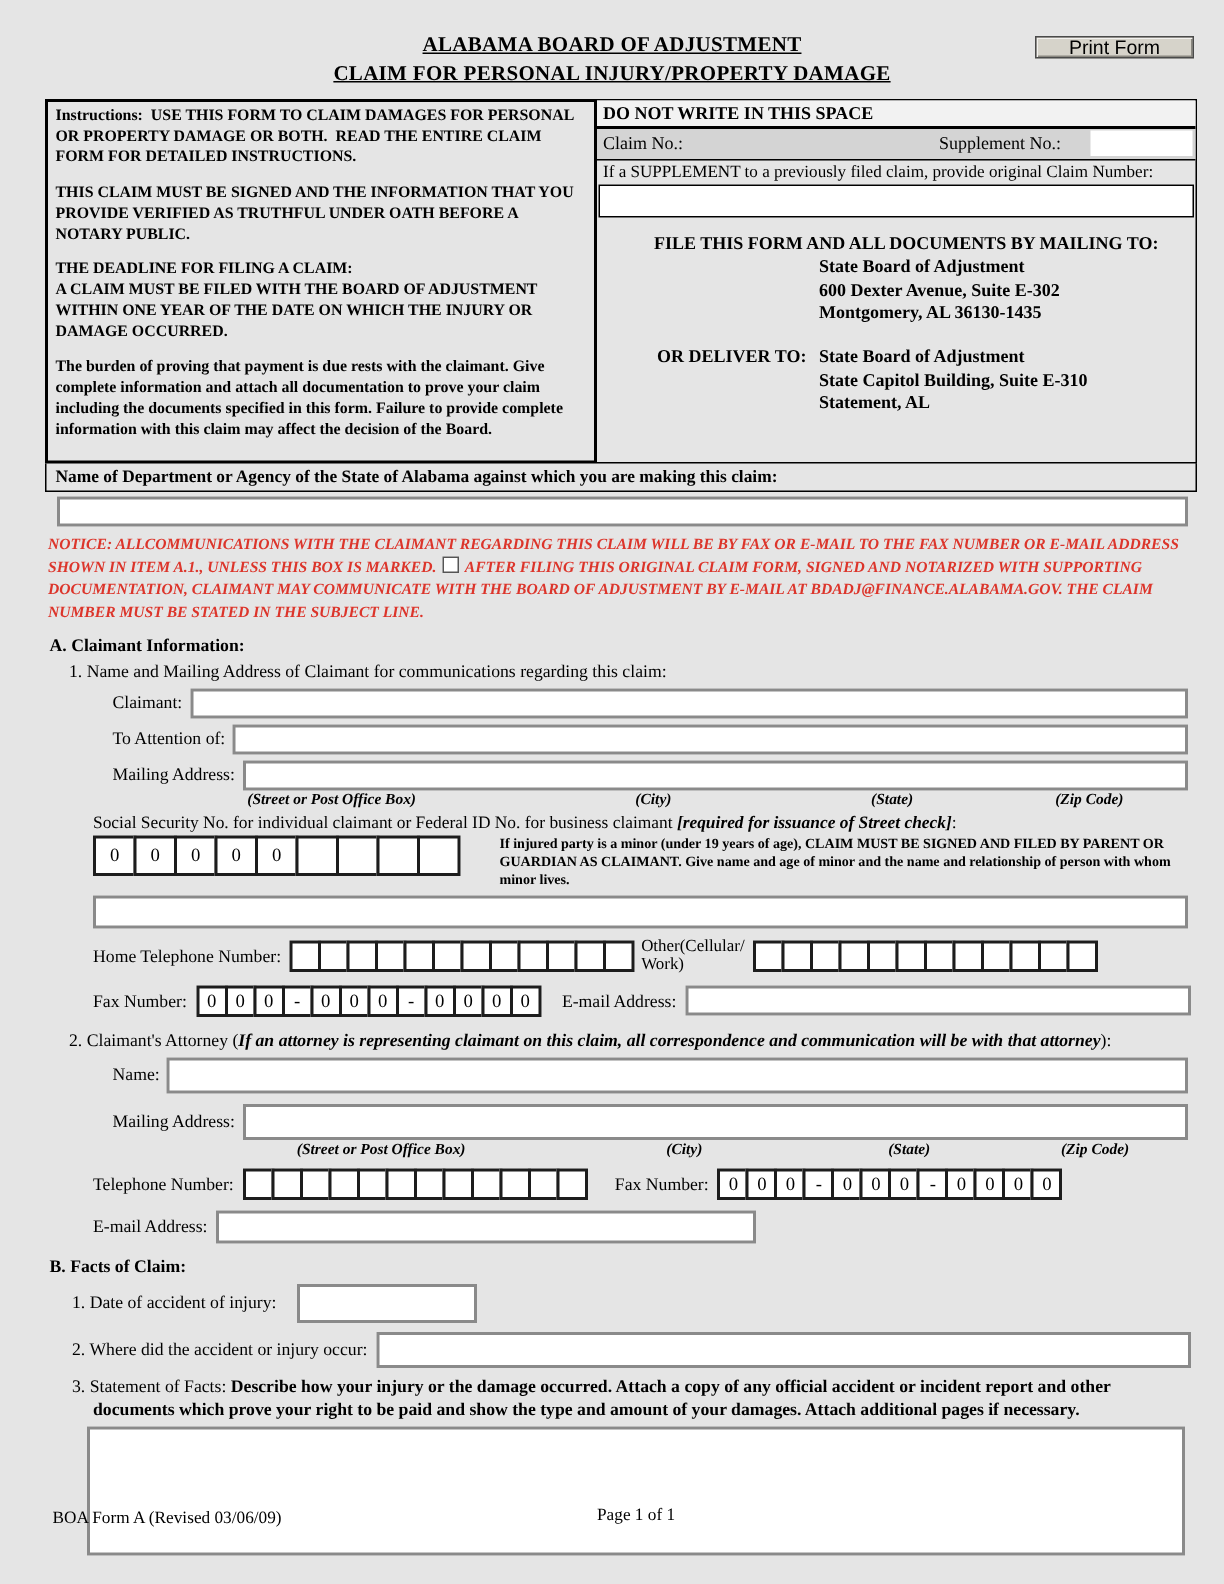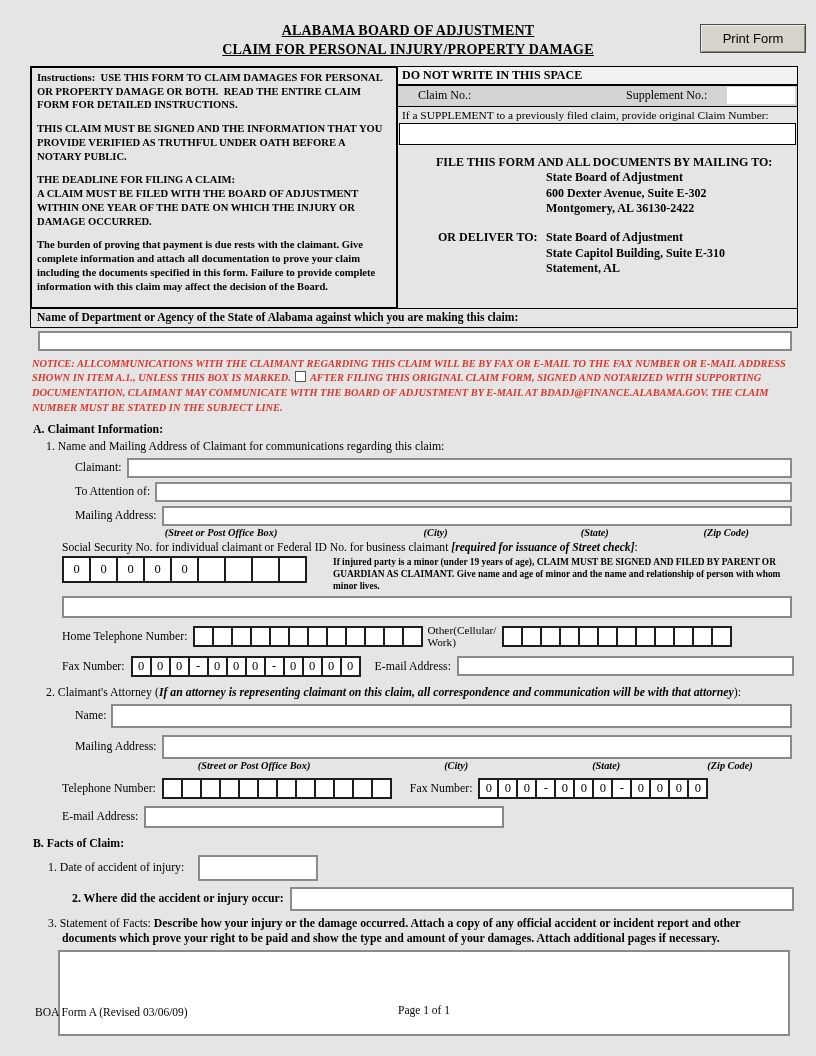--- a/index.html
+++ b/index.html
@@ -6,38 +6,38 @@
   html,body { background:#888; }
   .page {
     position:relative; width:816px; height:1056px; margin:0 auto;
     background:#e5e5e5; color:#000;
     font-family:"Liberation Serif", serif; font-size:11.5px;
   }
   
   .title-block { padding-top:22px; text-align:center; }
   .title-line { font-size:14px; font-weight:bold; text-decoration:underline; line-height:1.35; letter-spacing:.2px; }
   .print-btn {
-    position:absolute; top:24px; right:10px; width:106px; height:29px;
+    position:absolute; top:24px; right:20px; width:106px; height:15px;
     background:#d6d3ca; border:1px solid #4a4a4a;
     box-shadow: inset 1px 1px 0 #f2f1ee, inset -1px -1px 0 #8a8880;
     font-family:"Liberation Sans", sans-serif; font-size:13px;
     display:flex; align-items:center; justify-content:center; cursor:pointer;
   }
   
   .top-grid { display:flex; margin:6px 18px 0 30px; }
   .instr-box {
     width:368px; min-height:242px; border:2px solid #000;
     padding:3px 6px 3px 5px; font-weight:bold; font-size:10.6px; line-height:1.3;
   }
   .instr-box p { margin-bottom:10px; }
   .instr-box .u { }
   .right-box { flex:1; min-height:242px; border:1px solid #000; border-left:none; display:flex; flex-direction:column; }
   .dnw-header { font-weight:bold; font-size:12px; padding:1px 4px; border-bottom:2px solid #000; background:#f2f2f2; }
   .claim-row { display:flex; align-items:center; background:#d4d4d4; height:21px; font-size:12px; border-bottom:1px solid #000; }
-  .claim-no { padding-left:20px; width:228px; }
+  .claim-no { padding-left:4px; width:228px; }
   .supp-no { flex:1; }
   .supp-input { width:68px; height:17px; background:#fff; margin-right:2px; }
   .supp-note { font-size:11.4px; padding:2px 4px 1px 4px; }
   .supp-claim-input { border:1px solid #000; height:22px; margin:1px 1px 2px 1px; background:#fff; }
   .mail-block { font-weight:bold; font-size:12px; line-height:1.28; padding:8px 4px 0 0; }
   .mail-to-label { padding-left:38px; }
   .mail-addr { padding-left:148px; }
   .deliver-row { display:flex; margin-top:14px; }
   .deliver-label { width:148px; padding-left:40px; }
   .deliver-addr { flex:1; }
@@ -104,21 +104,21 @@
         <span class="claim-no">Claim No.:</span>
         <span class="supp-no">Supplement No.:</span>
         <span class="supp-input"></span>
       </div>
       <div class="supp-note">If a SUPPLEMENT to a previously filed claim, provide original Claim Number:</div>
       <div class="supp-claim-input"></div>
       <div class="mail-block">
         <div class="mail-to-label">FILE THIS FORM AND ALL DOCUMENTS BY MAILING TO:</div>
         <div class="mail-addr">State Board of Adjustment</div>
         <div class="mail-addr">600 Dexter Avenue, Suite E-302</div>
-        <div class="mail-addr">Montgomery, AL  36130-2422</div>
+        <div class="mail-addr">Montgomery, AL  36130-1435</div>
         <div class="deliver-row">
           <div class="deliver-label">OR DELIVER TO:</div>
           <div class="deliver-addr">
             <div>State Board of Adjustment</div>
             <div>State Capitol Building, Suite E-310</div>
             <div>Statement, AL</div>
           </div>
         </div>
       </div>
     </div>
@@ -275,21 +275,21 @@
   <div class="phone-row">
     <span class="lbl">E-mail Address:</span>
     <span class="inp" style="flex:0 0 360px; height:22px;"></span>
   </div>
 
   <div class="sec-head" style="margin-top:8px;">B.  Facts of Claim:</div>
   <div class="phone-row" style="margin-left:48px; margin-top:4px;">
     <span class="lbl">1. Date of accident of injury:</span>
     <span class="date-box"></span>
   </div>
-  <div class="phone-row" style="margin-left:72px; margin-top:6px;font-weight:bold;">
+  <div class="phone-row" style="margin-left:48px; margin-top:6px;">
     <span class="lbl">2. Where did the accident or injury occur:</span>
     <span class="inp" style="height:24px;"></span>
   </div>
   <div class="stmt-text"><span>3.  Statement of Facts:  </span><b>Describe how your injury or the damage occurred.  Attach a copy of any official accident or incident report and other documents which prove your right to be paid and show the type and amount of your damages.  Attach additional pages if necessary.</b></div>
   <div class="stmt-box"></div>
 
   <div class="footer-left">BOA Form A (Revised 03/06/09)</div>
   <div class="footer-center">Page 1 of  1</div>
 
 </div>

